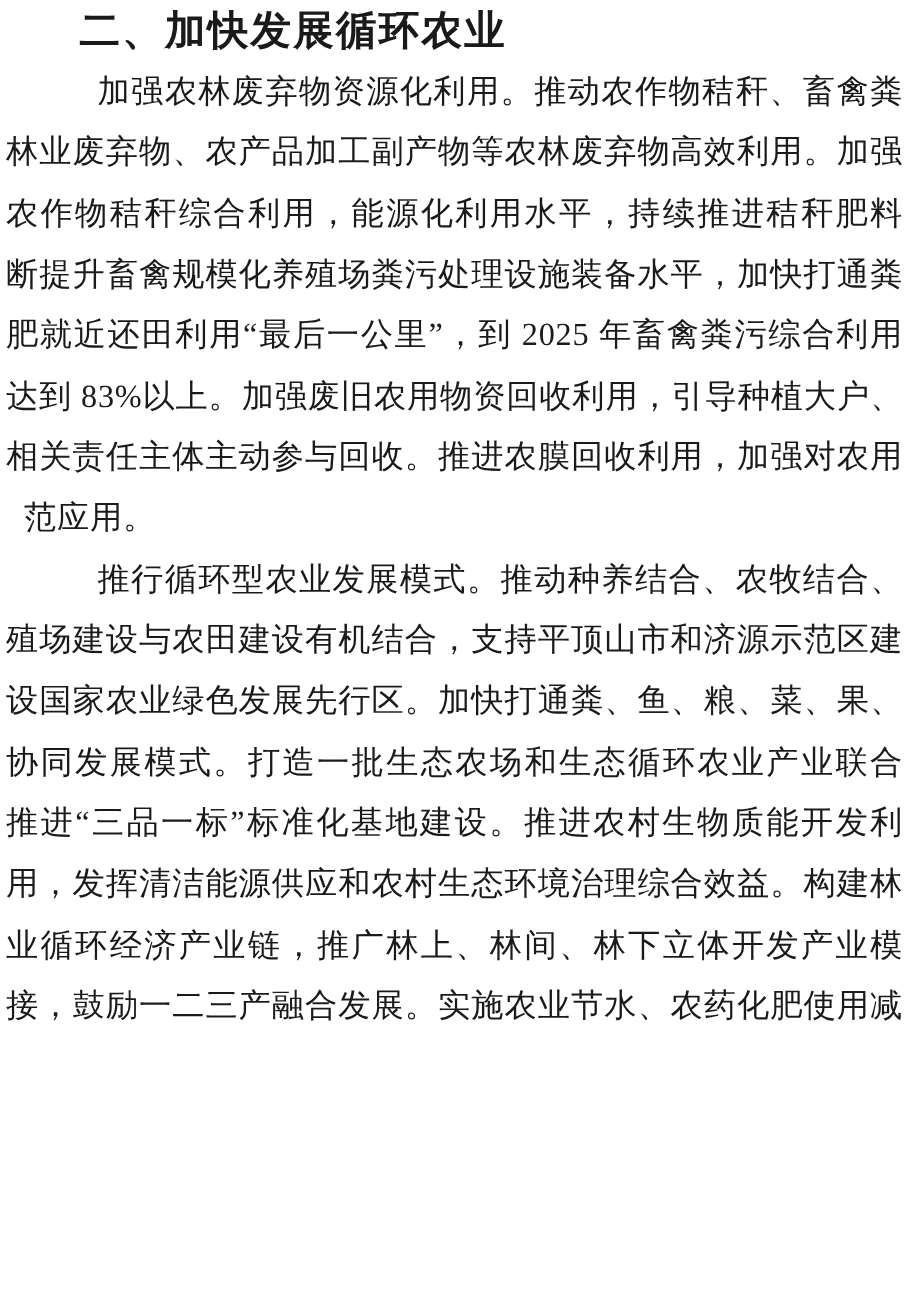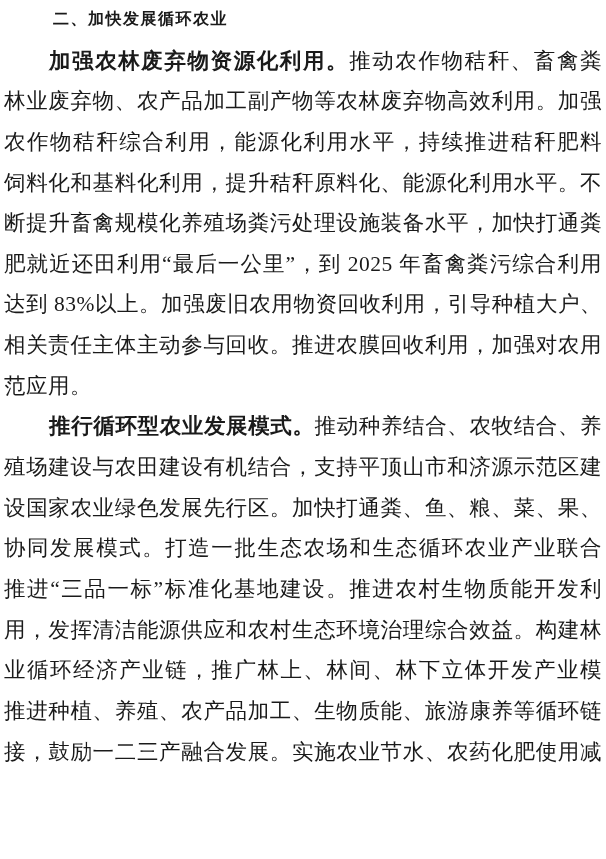--- a/index.html
+++ b/index.html
@@ -8,63 +8,61 @@
     position: relative;
     width: 606px;
     height: 859px;
     background: #ffffff;
     color: #1a1a1a;
     font-family: "Liberation Serif", "DejaVu Serif", serif;
     padding: 0 4px;
     overflow: hidden;
   }
   .heading {
-    font-family: Liberation Mono, monospace;
+    font-family: Liberation Sans, sans-serif;
     font-weight: bold;
-    font-size: 16px;
+    font-size: 27px;
     line-height: 40.65px;
     height: 40.65px;
     padding-left: 49px;
     letter-spacing: 1.5px;
     white-space: nowrap;
   }
   .paragraph { display: block; }
   .line {
     font-size: 21.5px;
     line-height: 40.65px;
     height: 40.65px;
     letter-spacing: 0.5px;
     text-align: justify;
     text-align-last: justify;
     overflow: hidden;
   }
   .line.indent { text-indent: 45px; }
-  .line.last { text-align: left; text-align-last: left; }
-  .lead { font-weight: 700; }
+  .line.last { text-align: left; text-align-last: left; margin-left: 12px; }
+  .lead { font-weight: 400; margin-left: 16px; }
 </style>
 </head>
 <body>
 
 <div class="page">
   <h2 class="heading">二、加快发展循环农业</h2>
   <div class="paragraph">
       <div class="line indent"><span class="lead">加强农林废弃物资源化利用。</span>推动农作物秸秆、畜禽粪污、</div>
       <div class="line">林业废弃物、农产品加工副产物等农林废弃物高效利用。加强</div>
       <div class="line">农作物秸秆综合利用，能源化利用水平，持续推进秸秆肥料化、</div>
-      <div class="line">饲料化和基料化利用，提升秸秆原料化、能源化利用水平。不</div>
       <div class="line">断提升畜禽规模化养殖场粪污处理设施装备水平，加快打通粪</div>
       <div class="line">肥就近还田利用“最后一公里”，到 2025 年畜禽粪污综合利用率</div>
       <div class="line">达到 83%以上。加强废旧农用物资回收利用，引导种植大户、</div>
       <div class="line">相关责任主体主动参与回收。推进农膜回收利用，加强对农用</div>
       <div class="line last">范应用。</div>
     </div>
   <div class="paragraph">
       <div class="line indent"><span class="lead">推行循环型农业发展模式。</span>推动种养结合、农牧结合、养</div>
       <div class="line">殖场建设与农田建设有机结合，支持平顶山市和济源示范区建</div>
       <div class="line">设国家农业绿色发展先行区。加快打通粪、鱼、粮、菜、果、茶</div>
       <div class="line">协同发展模式。打造一批生态农场和生态循环农业产业联合体，</div>
       <div class="line">推进“三品一标”标准化基地建设。推进农村生物质能开发利</div>
       <div class="line">用，发挥清洁能源供应和农村生态环境治理综合效益。构建林</div>
       <div class="line">业循环经济产业链，推广林上、林间、林下立体开发产业模式。</div>
-      <div class="line">推进种植、养殖、农产品加工、生物质能、旅游康养等循环链</div>
       <div class="line">接，鼓励一二三产融合发展。实施农业节水、农药化肥使用减</div>
     </div>
 </div>
 
 </body></html>

